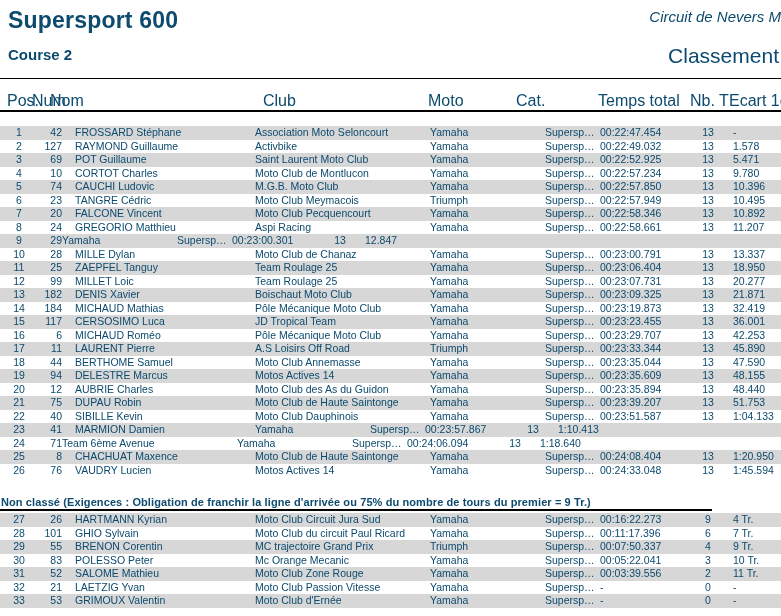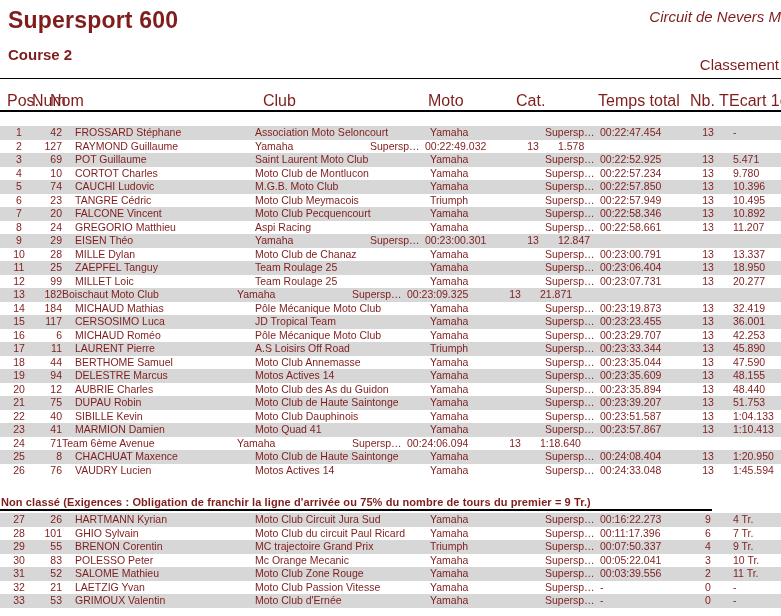--- a/index.html
+++ b/index.html
@@ -1,39 +1,39 @@
 <!DOCTYPE html>
 <html><head>
 <meta charset="utf-8">
 <style>
   html,body{margin:0;padding:0;background:#fff;}
   .page{
     position:relative;
     width:781px;height:616px;
     background:#ffffff;
     font-family:"Liberation Sans", sans-serif;
-    color:#7f1d1d;
+    color:#0c4a6e;
     overflow:hidden;
   }
   
   .title{
     position:absolute;left:8px;top:7px;
     font-size:23px;font-weight:bold;letter-spacing:0.2px;
   }
   .subtitle{
     position:absolute;left:8px;top:46px;
     font-size:15px;font-weight:bold;
   }
   .circuit{
     position:absolute;right:0px;top:8px;
     font-size:15px;font-style:italic;white-space:nowrap;
   }
   .classement{
-    position:absolute;right:2px;top:56px;
-    font-size:15px;white-space:nowrap;
+    position:absolute;right:2px;top:44px;
+    font-size:21px;white-space:nowrap;
   }
   .rule-1{position:absolute;left:0;top:78px;width:781px;height:1px;background:#000;}
   .rule-2{position:absolute;left:0;top:110px;width:781px;height:2px;background:#000;}
   
   .colhead{position:absolute;left:0;top:92px;width:781px;height:15px;font-size:16px;}
   .colhead span{position:absolute;white-space:nowrap;}
   .ch-pos{left:7px;}   .ch-num{left:32px;}  .ch-nom{left:50px;}
   .ch-club{left:263px;}.ch-moto{left:428px;}.ch-cat{left:516px;}
   .ch-temps{left:598px;}.ch-nbt{left:690px;}.ch-ecart{left:729px;}
   
@@ -97,20 +97,21 @@
         <span class="c-moto">Yamaha</span>
         <span class="c-cat">Supersp…</span>
         <span class="c-temps">00:22:47.454</span>
         <span class="c-nbt">13</span>
         <span class="c-ecart">-</span>
       </div>
       <div class="row">
         <span class="c-pos">2</span>
         <span class="c-num">127</span>
         <span class="c-nom">RAYMOND Guillaume</span>
+        <span class="c-club">Activbike</span>
         <span class="c-moto">Yamaha</span>
         <span class="c-cat">Supersp…</span>
         <span class="c-temps">00:22:49.032</span>
         <span class="c-nbt">13</span>
         <span class="c-ecart">1.578</span>
       </div>
       <div class="row">
         <span class="c-pos">3</span>
         <span class="c-num">69</span>
         <span class="c-nom">POT Guillaume</span>
@@ -172,21 +173,20 @@
         <span class="c-club">Aspi Racing</span>
         <span class="c-moto">Yamaha</span>
         <span class="c-cat">Supersp…</span>
         <span class="c-temps">00:22:58.661</span>
         <span class="c-nbt">13</span>
         <span class="c-ecart">11.207</span>
       </div>
       <div class="row">
         <span class="c-pos">9</span>
         <span class="c-num">29</span>
-        <span class="c-nom">EISEN Théo</span>
         <span class="c-moto">Yamaha</span>
         <span class="c-cat">Supersp…</span>
         <span class="c-temps">00:23:00.301</span>
         <span class="c-nbt">13</span>
         <span class="c-ecart">12.847</span>
       </div>
       <div class="row">
         <span class="c-pos">10</span>
         <span class="c-num">28</span>
         <span class="c-nom">MILLE Dylan</span>
@@ -215,20 +215,21 @@
         <span class="c-club">Team Roulage 25</span>
         <span class="c-moto">Yamaha</span>
         <span class="c-cat">Supersp…</span>
         <span class="c-temps">00:23:07.731</span>
         <span class="c-nbt">13</span>
         <span class="c-ecart">20.277</span>
       </div>
       <div class="row">
         <span class="c-pos">13</span>
         <span class="c-num">182</span>
+        <span class="c-nom">DENIS Xavier</span>
         <span class="c-club">Boischaut Moto Club</span>
         <span class="c-moto">Yamaha</span>
         <span class="c-cat">Supersp…</span>
         <span class="c-temps">00:23:09.325</span>
         <span class="c-nbt">13</span>
         <span class="c-ecart">21.871</span>
       </div>
       <div class="row">
         <span class="c-pos">14</span>
         <span class="c-num">184</span>
@@ -325,21 +326,20 @@
         <span class="c-moto">Yamaha</span>
         <span class="c-cat">Supersp…</span>
         <span class="c-temps">00:23:51.587</span>
         <span class="c-nbt">13</span>
         <span class="c-ecart">1:04.133</span>
       </div>
       <div class="row">
         <span class="c-pos">23</span>
         <span class="c-num">41</span>
         <span class="c-nom">MARMION Damien</span>
-        <span class="c-club">Moto Quad 41</span>
         <span class="c-moto">Yamaha</span>
         <span class="c-cat">Supersp…</span>
         <span class="c-temps">00:23:57.867</span>
         <span class="c-nbt">13</span>
         <span class="c-ecart">1:10.413</span>
       </div>
       <div class="row">
         <span class="c-pos">24</span>
         <span class="c-num">71</span>
         <span class="c-club">Team 6ème Avenue</span>

